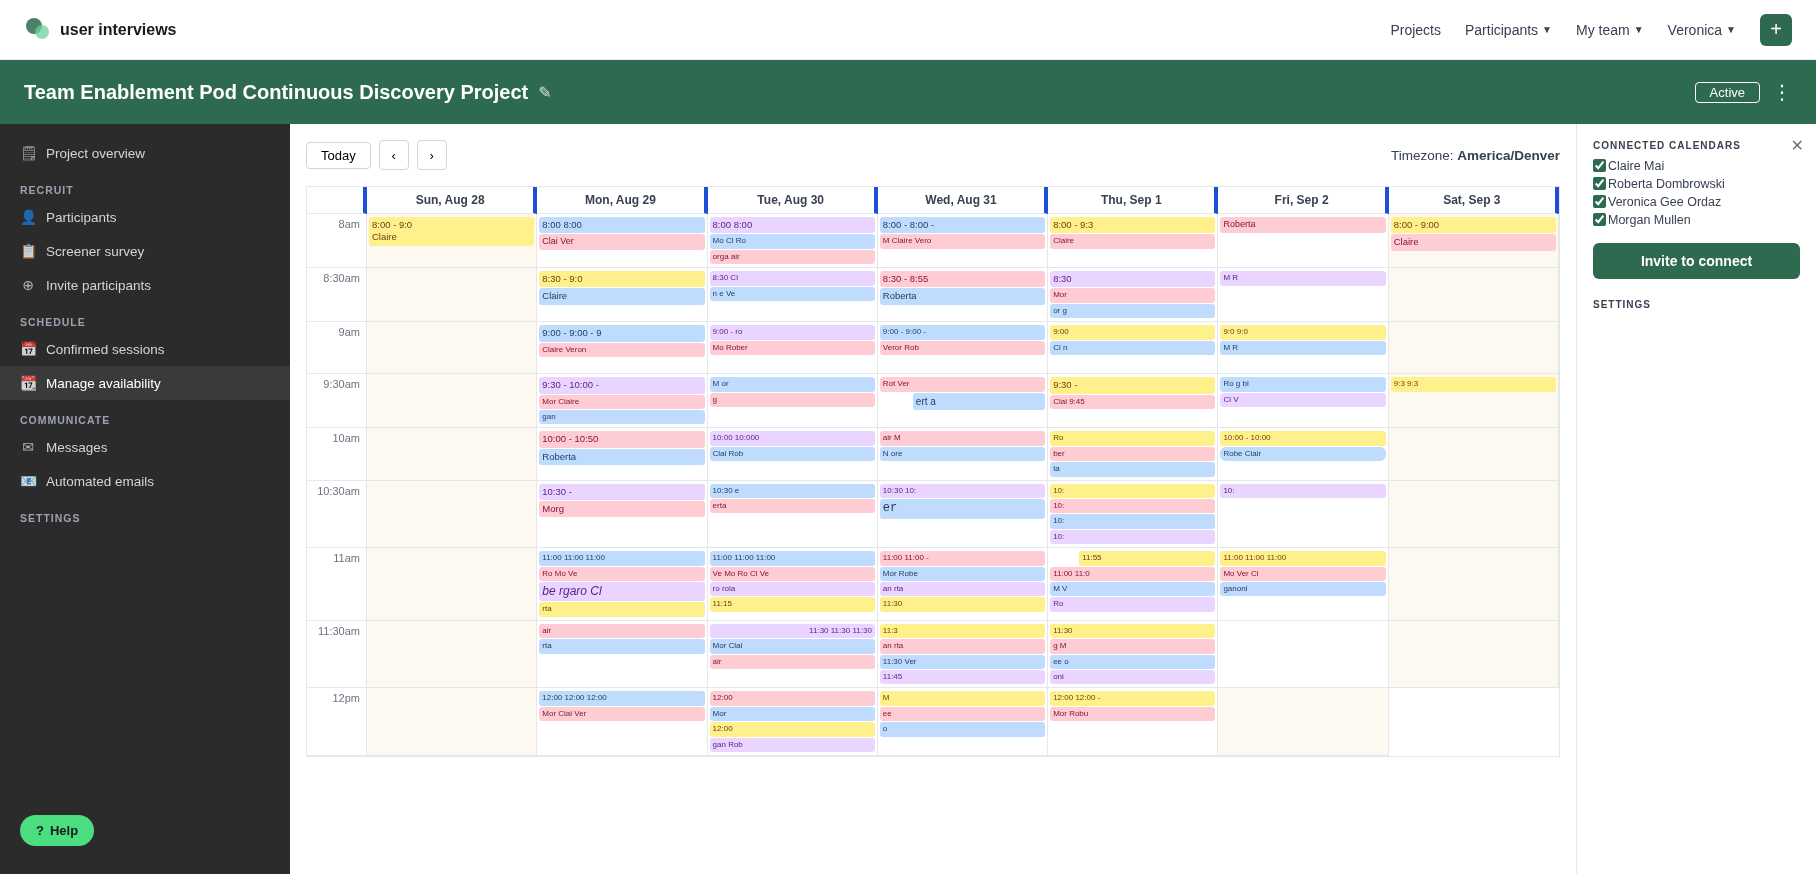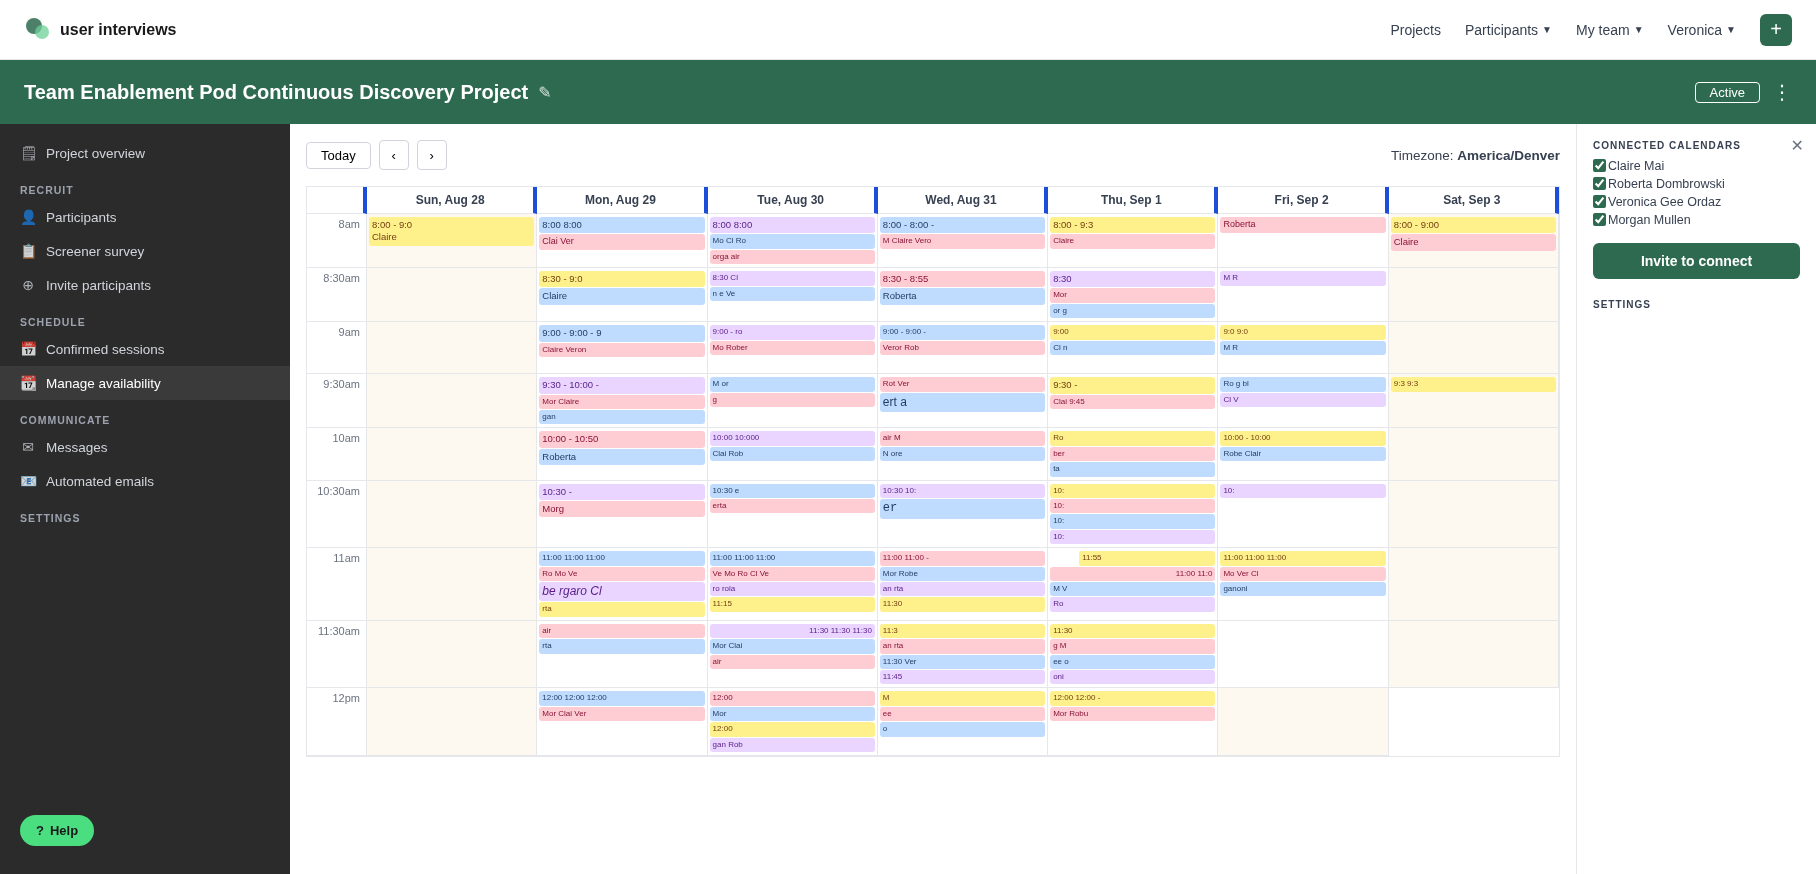--- a/index.html
+++ b/index.html
@@ -339,21 +339,21 @@
           <div class="ev ev-purple">9:30 - 10:00 -</div>
           <div class="ev ev-pink" style="font-size:8px;">Mor Claire</div>
           <div class="ev ev-blue" style="font-size:8px;">gan</div>
         </div>
         <div class="day-cell">
           <div class="ev ev-blue" style="font-size:8px;">M or</div>
           <div class="ev ev-pink" style="font-size:8px;">g</div>
         </div>
         <div class="day-cell">
           <div class="ev ev-pink" style="font-size:8px;">Rot Ver</div>
-          <div class="ev ev-blue" style="font-size:12px;">ert a</div>
+          <div class="ev ev-blue" style="font-size:10px;margin-left:33px;">ert a</div>
         </div>
         <div class="day-cell">
           <div class="ev ev-yellow">9:30 -</div>
           <div class="ev ev-pink" style="font-size:8px;">Clai 9:45</div>
         </div>
         <div class="day-cell">
           <div class="ev ev-blue" style="font-size:8px;">Ro g bl</div>
           <div class="ev ev-purple" style="font-size:8px;">Cl V</div>
         </div>
         <div class="day-cell saturday">
@@ -374,21 +374,21 @@
           <div class="ev ev-pink" style="font-size:8px;">air M</div>
           <div class="ev ev-blue" style="font-size:8px;">N ore</div>
         </div>
         <div class="day-cell">
           <div class="ev ev-yellow" style="font-size:8px;">Ro</div>
           <div class="ev ev-pink" style="font-size:8px;">ber</div>
           <div class="ev ev-blue" style="font-size:8px;">ta</div>
         </div>
         <div class="day-cell">
           <div class="ev ev-yellow" style="font-size:8px;">10:00 - 10:00</div>
-          <div class="ev ev-blue" style="font-size:8px;">Robe Clair</div>
+          <div class="ev ev-blue" style="font-size:8px;border-radius:6px;">Robe Clair</div>
         </div>
         <div class="day-cell saturday"></div>
 
         <div class="time-cell">10:30am</div>
         <div class="day-cell sunday"></div>
         <div class="day-cell">
           <div class="ev ev-purple">10:30 -</div>
           <div class="ev ev-pink">Morg</div>
         </div>
         <div class="day-cell">
@@ -425,21 +425,21 @@
           <div class="ev ev-yellow" style="font-size:8px;">11:15</div>
         </div>
         <div class="day-cell">
           <div class="ev ev-pink" style="font-size:8px;">11:00 11:00 -</div>
           <div class="ev ev-blue" style="font-size:8px;">Mor Robe</div>
           <div class="ev ev-purple" style="font-size:8px;">an rta</div>
           <div class="ev ev-yellow" style="font-size:8px;">11:30</div>
         </div>
         <div class="day-cell">
           <div class="ev ev-yellow" style="font-size:8px;margin-left:29px;">11:55</div>
-          <div class="ev ev-pink" style="font-size:8px;text-align:right;">11:00 11:0</div>
+          <div class="ev ev-pink" style="font-size:8px;">11:00 11:0</div>
           <div class="ev ev-blue" style="font-size:8px;">M V</div>
           <div class="ev ev-purple" style="font-size:8px;">Ro</div>
         </div>
         <div class="day-cell">
           <div class="ev ev-yellow" style="font-size:8px;">11:00 11:00 11:00</div>
           <div class="ev ev-pink" style="font-size:8px;">Mo Ver Cl</div>
           <div class="ev ev-blue" style="font-size:8px;">ganoni</div>
         </div>
         <div class="day-cell saturday"></div>
 

